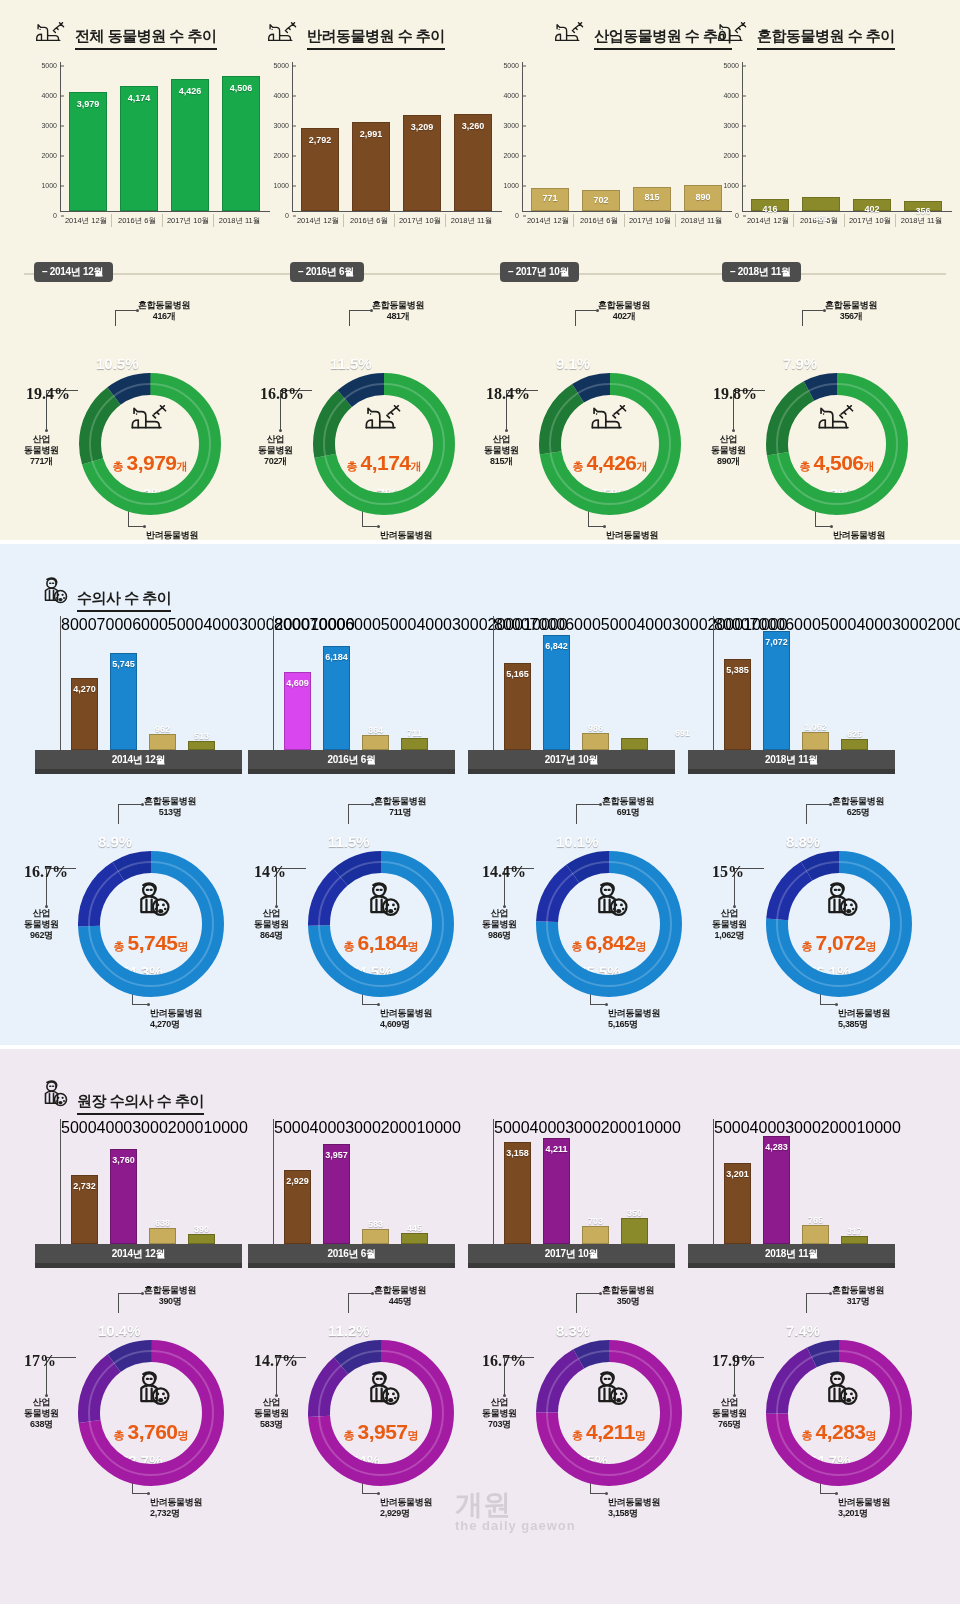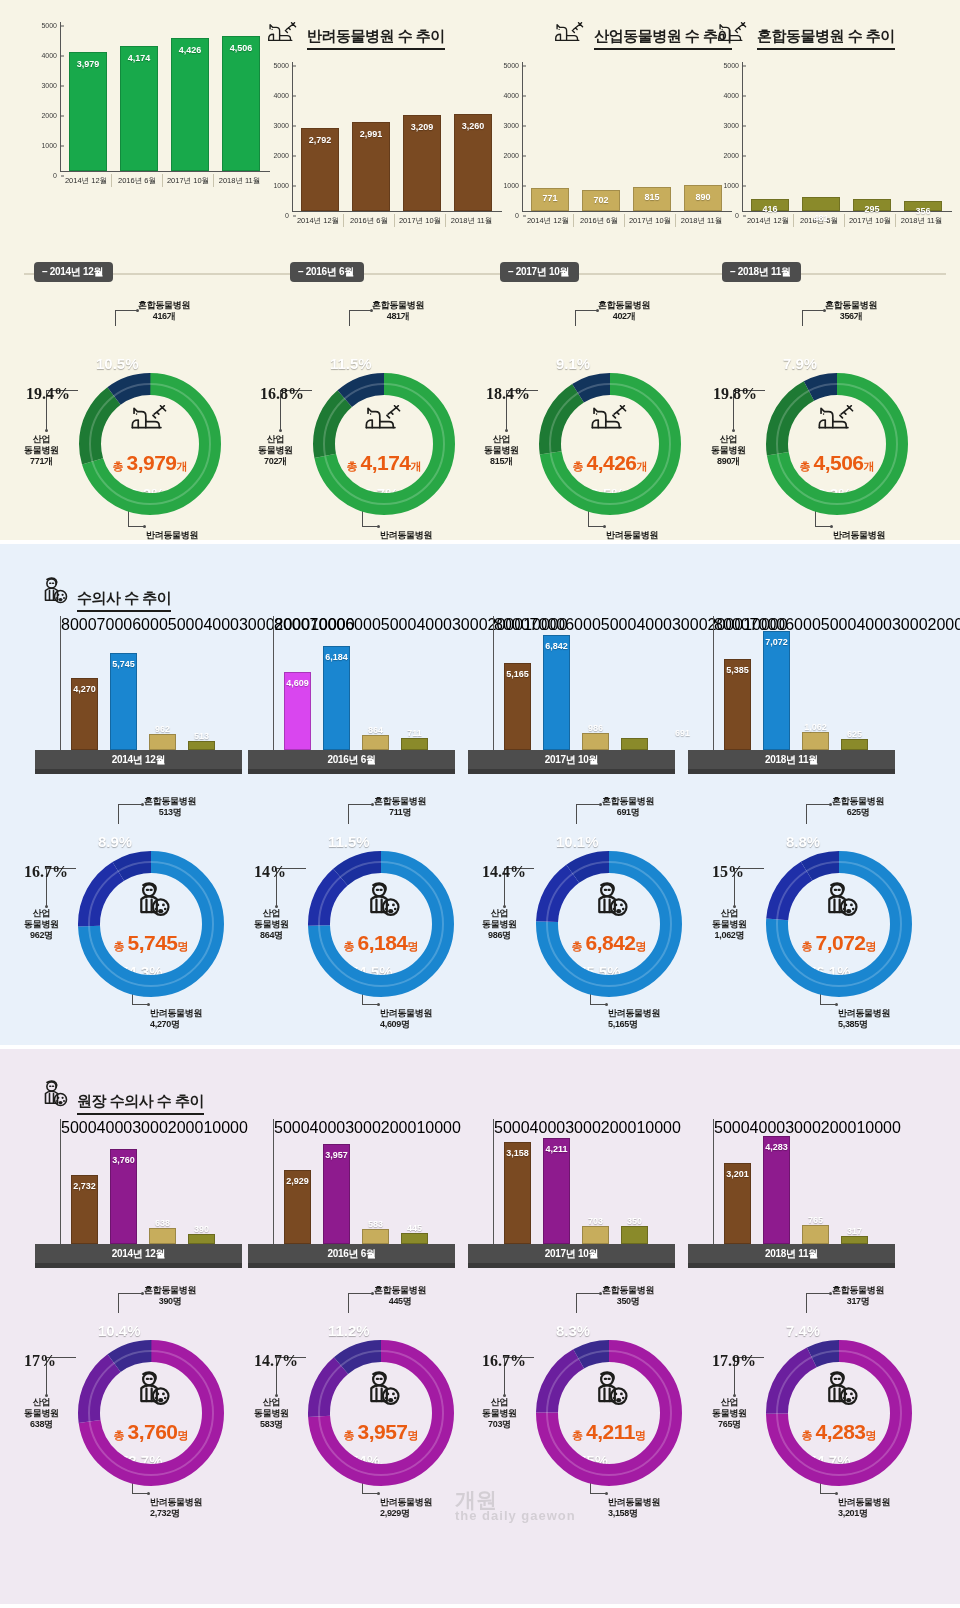--- a/index.html
+++ b/index.html
@@ -96,30 +96,44 @@
   }
   .lbl.c { text-align:center; }
   .lead { position:absolute; }
   .lead .seg { position:absolute; background:#4d4d4d; }
   .lead .dot { position:absolute; width:3px; height:3px; border-radius:50%; background:#4d4d4d; }
 
   .wm {
     position:absolute; left:455px; top:1486px; opacity:.28;
     color:#8a8a8a; font-weight:bold; pointer-events:none;
   }
-  .wm .k { font-size:21px; }
+  .wm .k { font-size:28px; }
   .wm .e { font-size:13px; display:block; margin-top:-6px; letter-spacing:1px;}
 </style>
 </head>
 <body>
 
 <div class="section sec-hospitals">
 
   <div id="s1-charts">
       <div class="bars-wrap" style="left: 30px; top: 22px;">
+      <div class="chart-title" style="margin-bottom:12px;margin-left:4px;">
+        <span class="ico"><svg width="34" height="24.48" viewBox="0 0 50 36">
+    <g fill="none" stroke="#1d1d1b" stroke-width="2" stroke-linecap="round" stroke-linejoin="round">
+      <path d="M6 10 L6 4 L10 8 L15 8 C18 8 20 10 20 13 L20 18"></path>
+      <path d="M20 18 L20 27 M11 18 L11 27 M11 18 C6 18 4 21 4 24 L4 27"></path>
+      <path d="M20 20 L31 20 C34 20 36 22 36 25 L36 27"></path>
+      <path d="M4 27 L38 27"></path>
+      <circle cx="9" cy="11" r="0.9" fill="#1d1d1b" stroke="none"></circle>
+      <path d="M30 11 L40 3 M37.5 1 L43.5 7 M40.5 2.5 L42 1 M33 8.5 L35.5 11"></path>
+      <path d="M28.5 12.5 L31.5 15.5"></path>
+    </g>
+  </svg></span>
+        <span class="ttl-text">전체 동물병원 수 추이</span>
+      </div>
       <div class="bc" style="margin-left:30px;">
         <div class="plot" style="width:210px;height:150px;">
           <span class="tick" style="bottom:146px">5000</span>
             <span class="tick" style="bottom:116px">4000</span>
             <span class="tick" style="bottom:86px">3000</span>
             <span class="tick" style="bottom:56px">2000</span>
             <span class="tick" style="bottom:26px">1000</span>
             <span class="tick" style="bottom:-4px">0</span>
           <div class="bars">
               <div class="bar" style="width:38px;height:119.36999999999999px;background:#18a94b;
@@ -275,21 +289,21 @@
               <div class="bar" style="width:38px;height:12.479999999999999px;background:#8a8a2a;
             margin-left:8px;border:1px solid rgba(0,0,0,.18);">
             <span class="val " style="top:4px;">416</span>
               </div>
               <div class="bar" style="width:38px;height:14.43px;background:#8a8a2a;
             margin-left:13px;border:1px solid rgba(0,0,0,.18);">
             <span class="val " style="top:15px;">481</span>
               </div>
               <div class="bar" style="width:38px;height:12.06px;background:#8a8a2a;
             margin-left:13px;border:1px solid rgba(0,0,0,.18);">
-            <span class="val " style="top:4px;">295</span>
+            <span class="val " style="top:4px;">402</span>
               </div>
               <div class="bar" style="width:38px;height:10.68px;background:#8a8a2a;
             margin-left:13px;border:1px solid rgba(0,0,0,.18);">
             <span class="val " style="top:4px;">356</span>
               </div>
             </div>
         </div>
         <div class="xaxis" style="margin-left:1px;margin-top:2px;">
             <span class="xl" style="width:51px">2014년 12월</span>
             <span class="xl" style="width:51px">2016년 6월</span>
@@ -994,21 +1008,21 @@
            <span class="val" style="top:5px;color:#fff;">3,158</span>
          </div>
             <div class="bar" style="width:27px;height:106.1172px;background:#8e1b8e;
            margin-left:12px;border:1px solid rgba(0,0,0,.22);">
            <span class="val" style="top:5px;color:#fff;">4,211</span>
          </div>
             <div class="bar" style="width:27px;height:17.715600000000002px;background:#c7ad5c;
            margin-left:12px;border:1px solid rgba(0,0,0,.22);">
            <span class="val" style="top:-11px;color:#fff;">703</span>
          </div>
-            <div class="bar" style="width:27px;height:18px;background:#8a8a2a;
+            <div class="bar" style="width:27px;height:26px;background:#8a8a2a;
            margin-left:12px;border:1px solid rgba(0,0,0,.22);text-align:right;">
            <span class="val" style="top:-11px;color:#fff;">350</span>
          </div>
           </div>
         <div class="base">2017년 10월</div>
       </div>
       </div>
       <div class="gbc" style="left: 713px; top: 70px;">
       <div class="plot" style="width:166px;height:126px;">
         <span class="tick" style="bottom:122px">5000</span><span class="tick" style="bottom:96.8px">4000</span><span class="tick" style="bottom:71.6px">3000</span><span class="tick" style="bottom:46.4px">2000</span><span class="tick" style="bottom:21.2px">1000</span><span class="tick" style="bottom:-4px">0</span>

